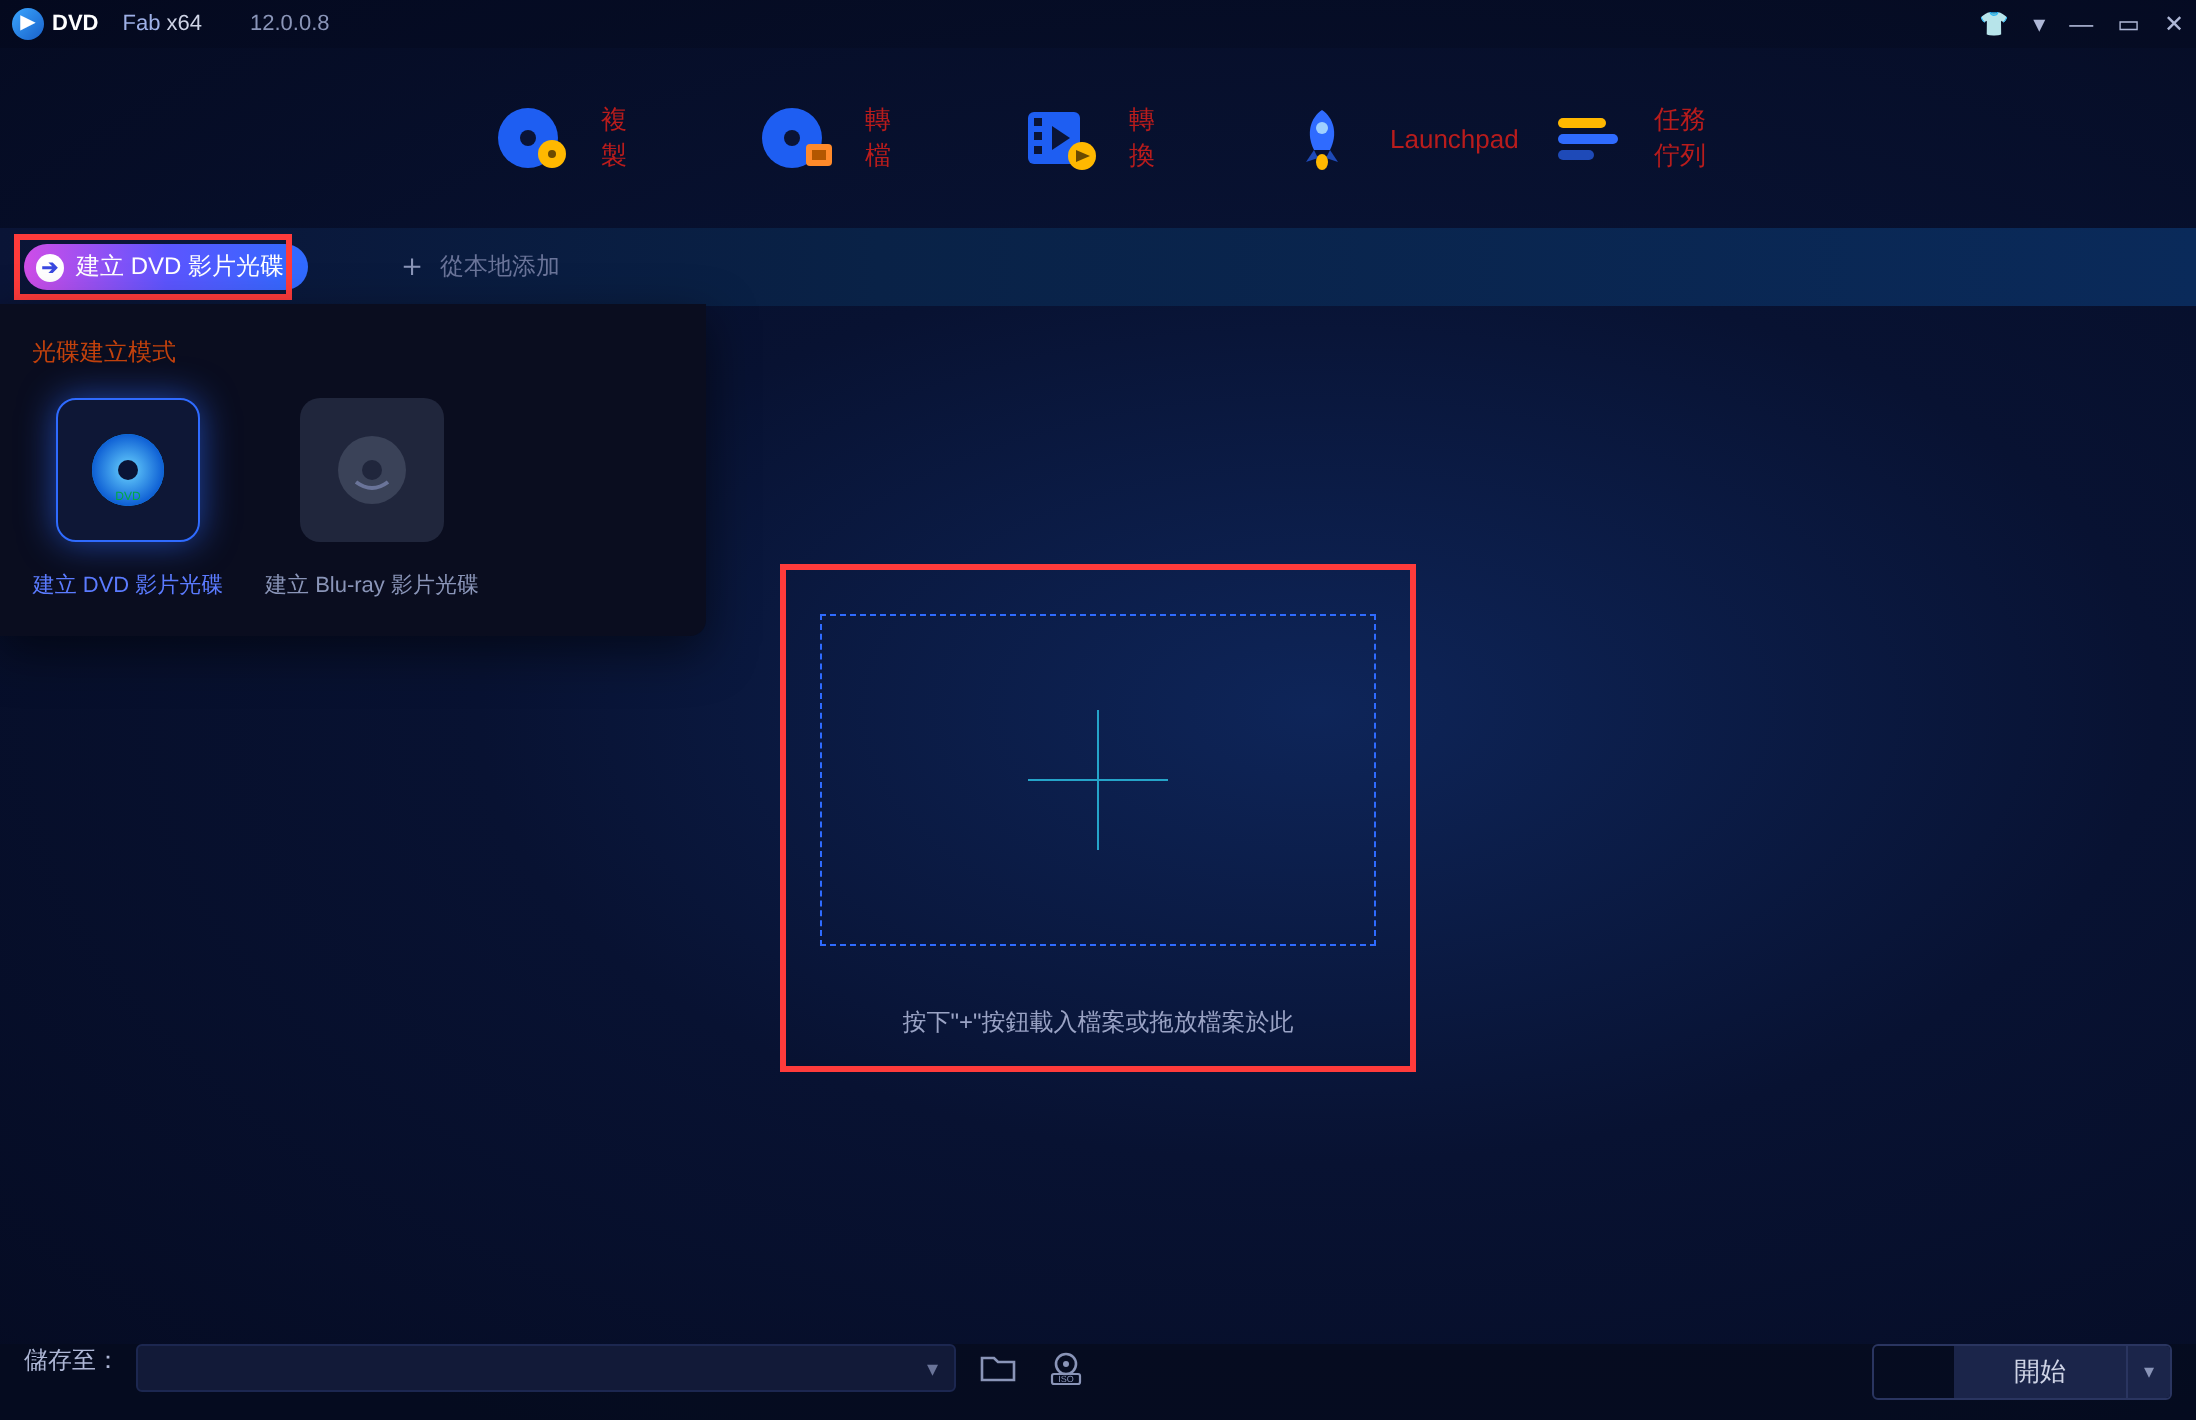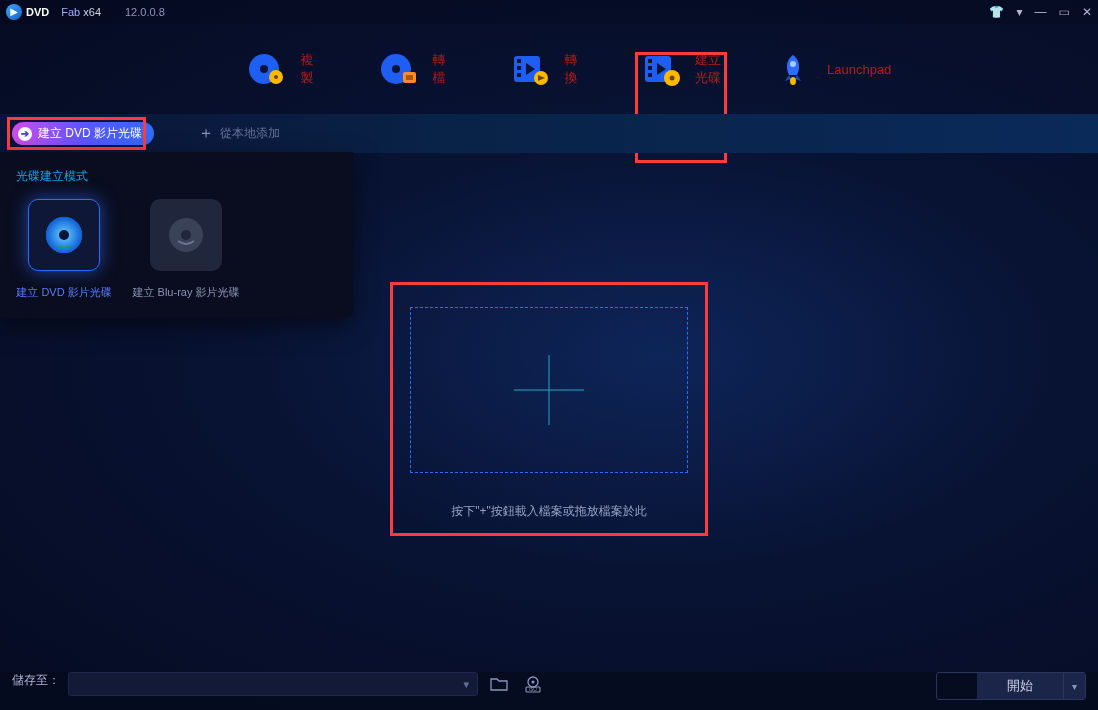--- a/index.html
+++ b/index.html
@@ -113,21 +113,21 @@
   .mode-panel {
     position: absolute;
     left: 0; top: 152px;
     width: 353px;
     background: #0a0d1f;
     border-radius: 0 0 8px 0;
     padding: 16px 16px 18px 16px;
     box-shadow: 0 8px 24px rgba(0,0,0,0.5);
     z-index: 10;
   }
-  .mode-panel-title { font-size: 12px; color: #0ea5e9; margin-bottom: 14px; }
+  .mode-panel-title { font-size: 12px; color: #c2410c; margin-bottom: 14px; }
   .mode-items { display: flex; gap: 26px; }
   .mode-item { display: flex; flex-direction: column; align-items: center; width: 96px; cursor: pointer; }
   .mode-thumb {
     width: 72px; height: 72px;
     border-radius: 10px;
     background: #20263c;
     display: flex; align-items: center; justify-content: center;
     margin-bottom: 14px;
   }
   .mode-item.selected .mode-thumb {
@@ -273,46 +273,41 @@
           <rect x="7" y="8" width="4" height="4" fill="#0a1436"></rect>
           <rect x="7" y="15" width="4" height="4" fill="#0a1436"></rect>
           <rect x="7" y="22" width="4" height="4" fill="#0a1436"></rect>
           <polygon points="16,12 16,24 25,18" fill="#0a1436"></polygon>
           <circle cx="31" cy="27" r="7" fill="#ffb800"></circle>
           <polygon points="28,24 35,27 28,30" fill="#6b4a00"></polygon>
         </svg>
     </div>
     <span>轉換</span>
   </div>
-  <div class="tab" style="position:relative;">
-    <div class="ic">
-      <svg width="40" height="36">
-          <rect x="4" y="5" width="26" height="26" rx="3" fill="#1e5ef2"></rect>
-          <rect x="7" y="8" width="4" height="4" fill="#0a1436"></rect>
-          <rect x="7" y="15" width="4" height="4" fill="#0a1436"></rect>
-          <rect x="7" y="22" width="4" height="4" fill="#0a1436"></rect>
-          <polygon points="16,12 16,24 25,18" fill="#0a1436"></polygon>
-          <circle cx="31" cy="27" r="8" fill="#ffb800"></circle>
-          <circle cx="31" cy="27" r="2.5" fill="#6b4a00"></circle>
-        </svg>
-    </div>
-    <span>建立光碟</span>
-    <div class="tab-highlight" style="left:-6px;"></div>
-  </div>
   <div class="tab">
     <div class="ic">
       <svg width="40" height="36">
           <path d="M20 4 C26 8 28 16 24 24 L16 24 C12 16 14 8 20 4 Z" fill="#2f6bff"></path>
           <circle cx="20" cy="13" r="3" fill="#9fd0ff"></circle>
           <polygon points="16,24 12,30 18,28" fill="#1e4ab8"></polygon>
           <polygon points="24,24 28,30 22,28" fill="#1e4ab8"></polygon>
           <ellipse cx="20" cy="30" rx="3" ry="4" fill="#ffb800"></ellipse>
         </svg>
     </div>
     <span>Launchpad</span>
+  </div>
+  <div class="tab">
+    <div class="ic">
+      <svg width="40" height="36">
+          <rect x="6" y="8" width="24" height="5" rx="2.5" fill="#ffb800"></rect>
+          <rect x="6" y="16" width="30" height="5" rx="2.5" fill="#2f6bff"></rect>
+          <rect x="6" y="24" width="18" height="5" rx="2.5" fill="#1e4ab8"></rect>
+        </svg>
+    </div>
+    <span>任務佇列</span>
   </div>
 </div>
 
 <div class="secondary-bar">
   <div class="pill-outline"></div>
   <div class="mode-pill">
     <span class="arrow">➔</span>
     <span>建立 DVD 影片光碟</span>
   </div>
   <div class="add-local">

